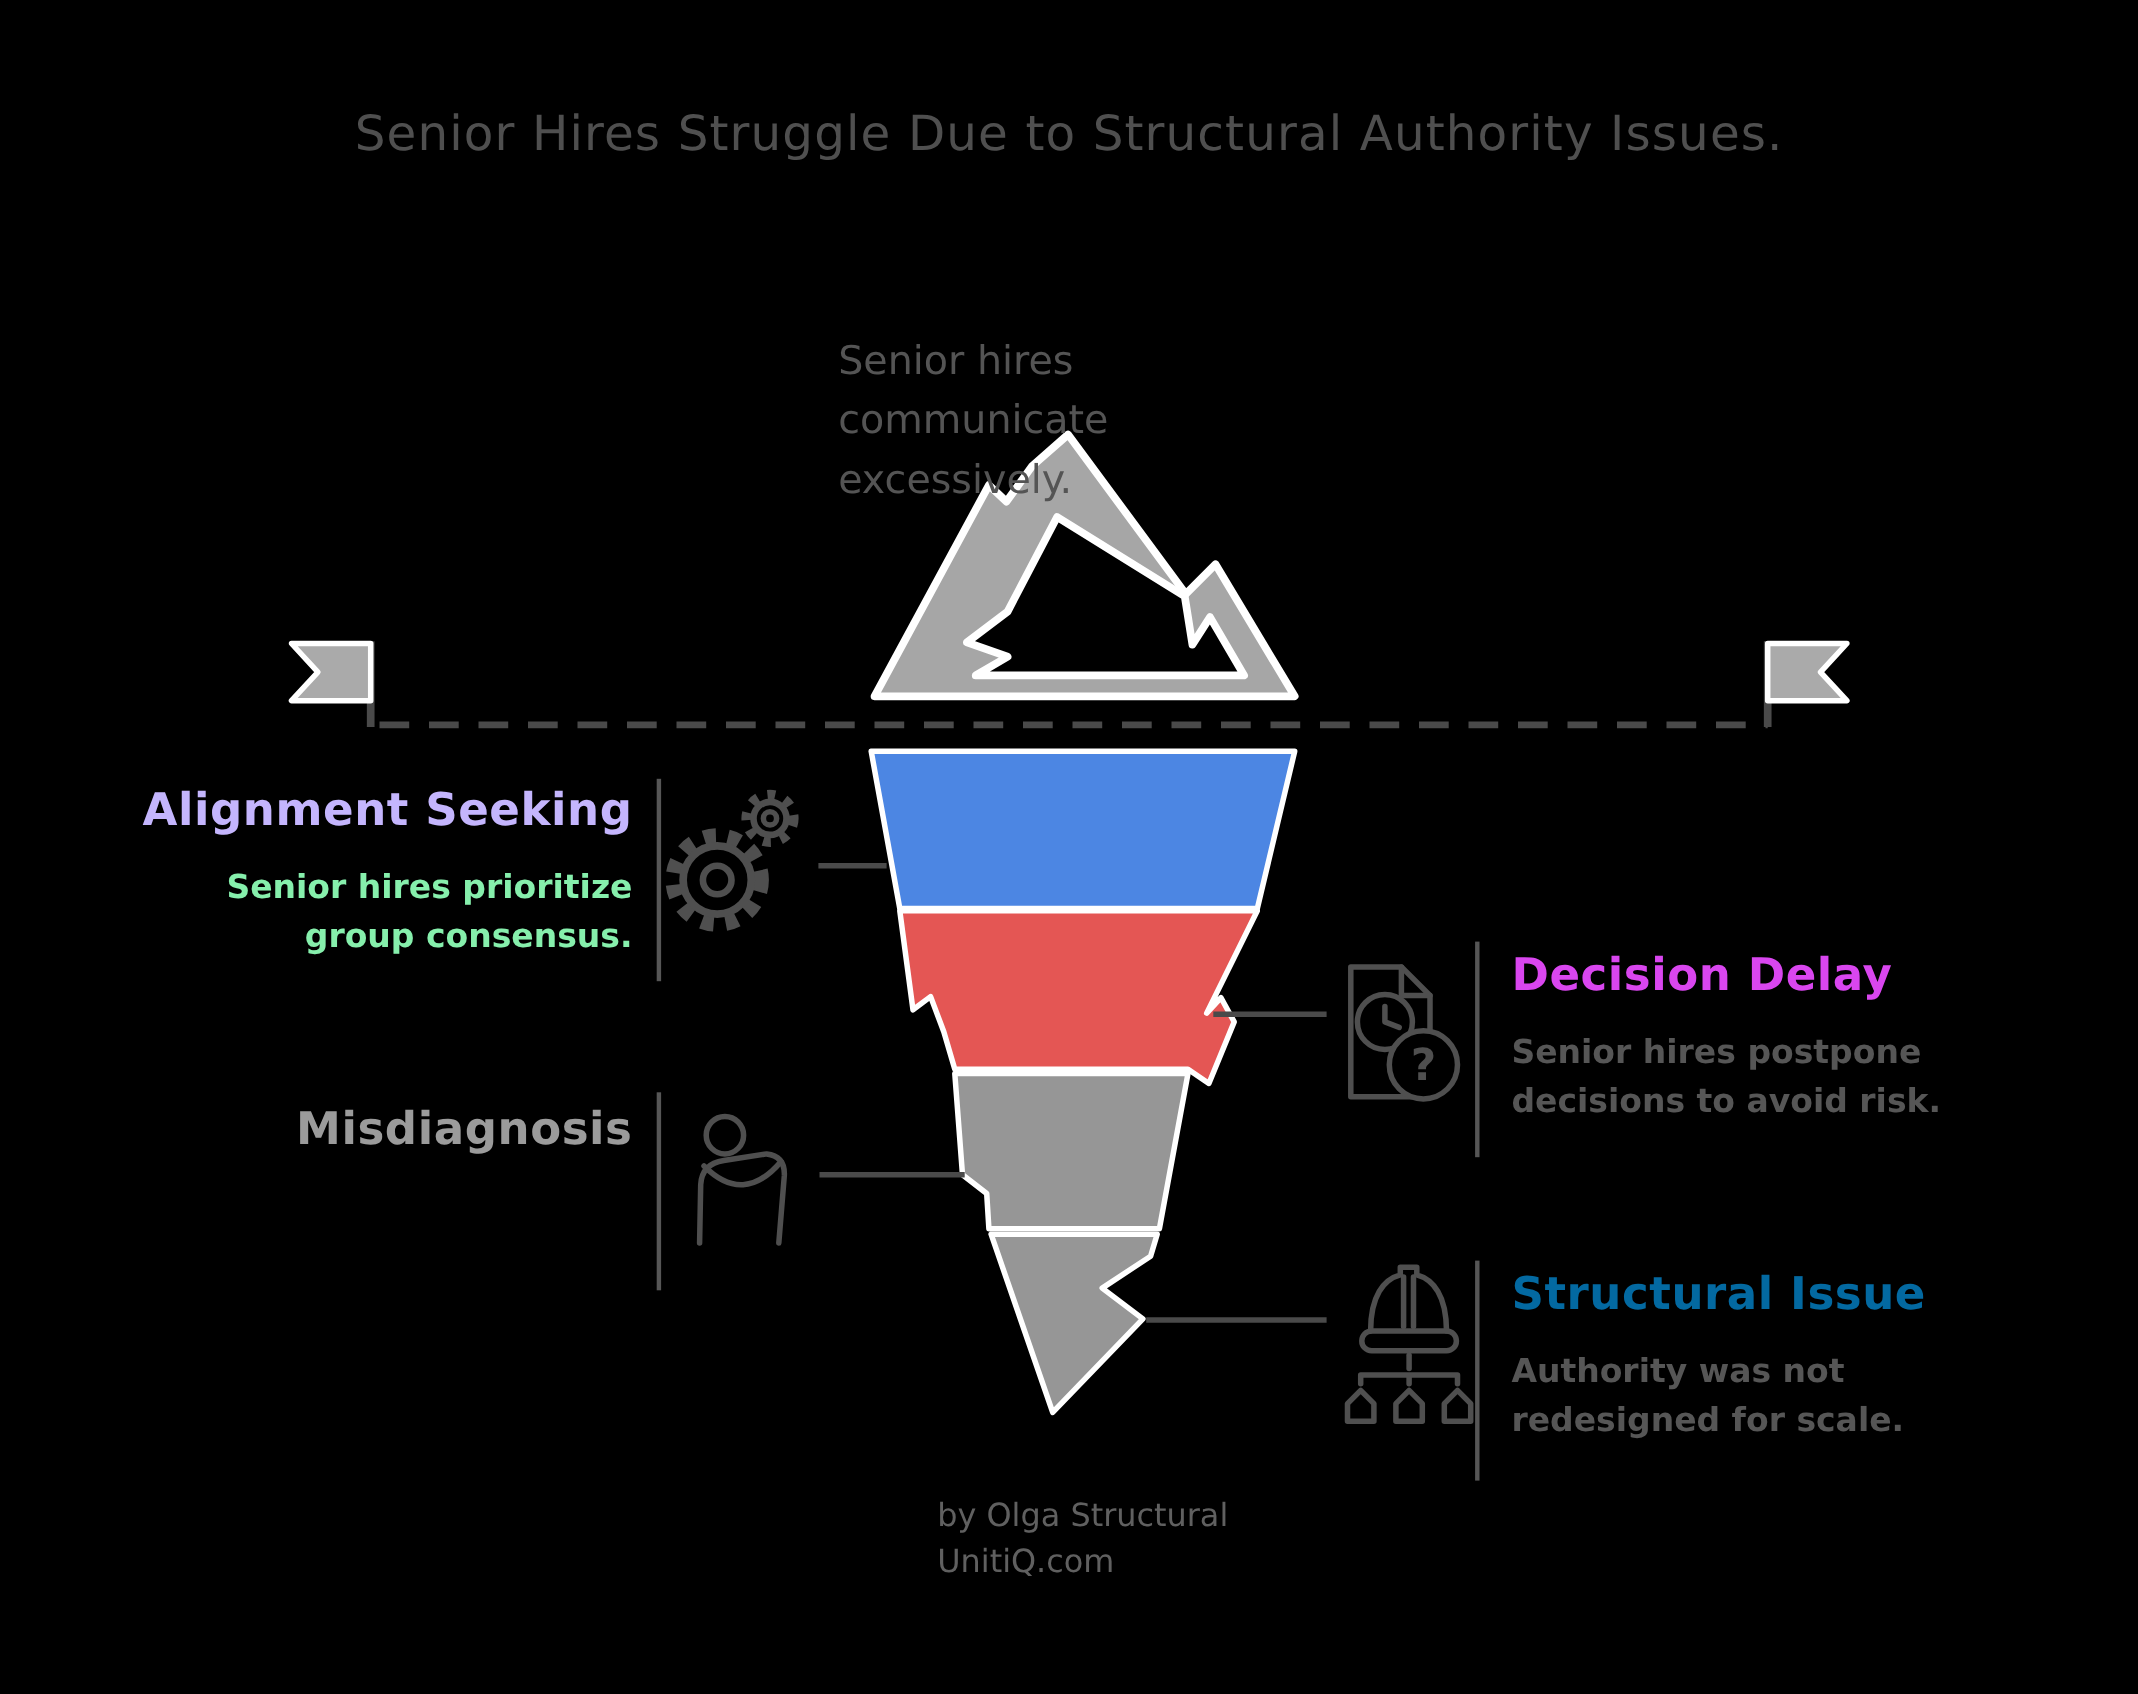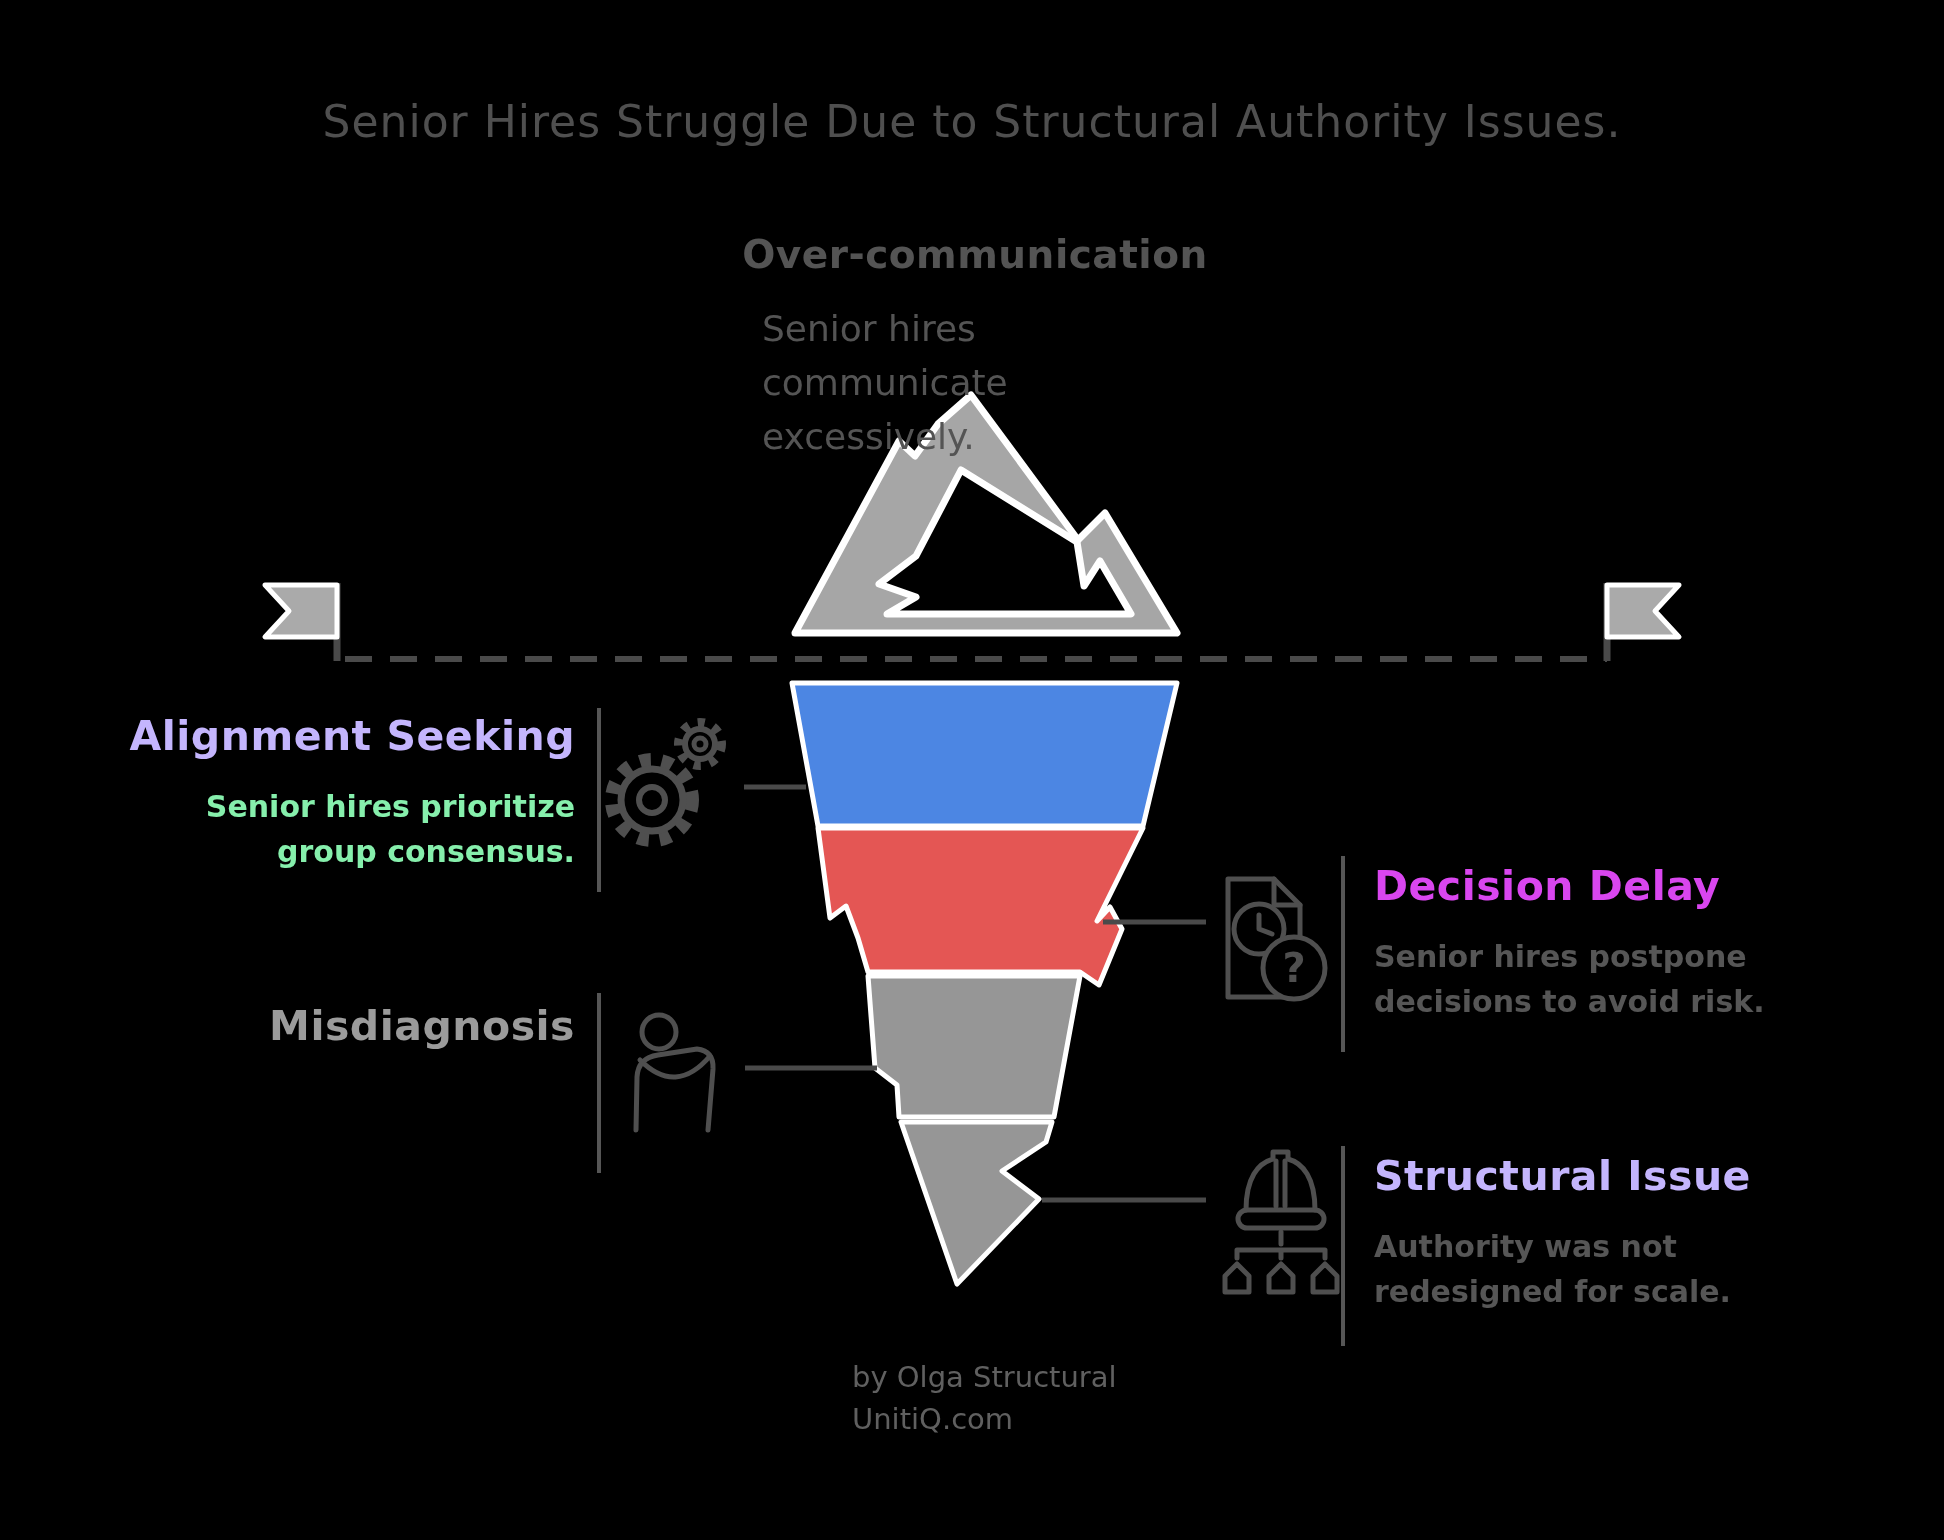--- a/index.html
+++ b/index.html
@@ -96,21 +96,20 @@
       <path d="M1281,1232 L1281,1244"></path>
       <path d="M1237,1258 L1237,1250 L1325,1250 L1325,1258 M1281,1250 L1281,1258"></path>
       <path d="M1225,1292 L1225,1276 L1237,1264 L1249,1276 L1249,1292 Z"></path>
       <path d="M1269,1292 L1269,1276 L1281,1264 L1293,1276 L1293,1292 Z"></path>
       <path d="M1313,1292 L1313,1276 L1325,1264 L1337,1276 L1337,1292 Z"></path>
     </g>
   </svg>
 
   <div class="page-title" style="color: rgb(79, 79, 79);">Senior Hires Struggle Due to Structural Authority Issues.</div>
 
-  <div class="surface-heading" style="color: rgb(84, 84, 84);">Over-communication</div>
   <div class="surface-desc" style="color: rgb(84, 84, 84);">Senior hires communicate excessively.</div>
 
   <div class="label-block align-right" style="left:120px;top:712px;width:455px;">
     <h2 style="color: #c4b5fd;">Alignment Seeking</h2>
     <p style="color: #86efac;">Senior hires prioritize group consensus.</p>
   </div>
   <div class="vdivider" style="left: 597px; top: 708px; height: 184px; background: rgb(86, 86, 86);"></div>
 
   <div class="label-block align-right" style="left:145px;top:1002px;width:430px;">
     <h2 style="color: rgb(155, 155, 155);">Misdiagnosis</h2>
@@ -118,21 +117,21 @@
   <div class="vdivider" style="left: 597px; top: 993px; height: 180px; background: rgb(86, 86, 86);"></div>
 
   <div class="vdivider" style="left: 1341px; top: 856px; height: 196px; background: rgb(86, 86, 86);"></div>
   <div class="label-block align-left" style="left:1374px;top:862px;width:510px;">
     <h2 style="color: #d946ef;">Decision Delay</h2>
     <p style="color: rgb(86, 86, 86);">Senior hires postpone decisions to avoid risk.</p>
   </div>
 
   <div class="vdivider" style="left: 1341px; top: 1146px; height: 200px; background: rgb(86, 86, 86);"></div>
   <div class="label-block align-left" style="left:1374px;top:1152px;width:470px;">
-    <h2 style="color: #c4b5fd;">Structural Issue</h2>
+    <h2 style="color: #0369a1;">Structural Issue</h2>
     <p style="color: rgb(86, 86, 86);">Authority was not redesigned for scale.</p>
   </div>
 
   <div class="footer" style="color: rgb(96, 96, 96);">
     <div>by Olga Structural</div>
     <div>UnitiQ.com</div>
   </div>
 
 </div>
 

